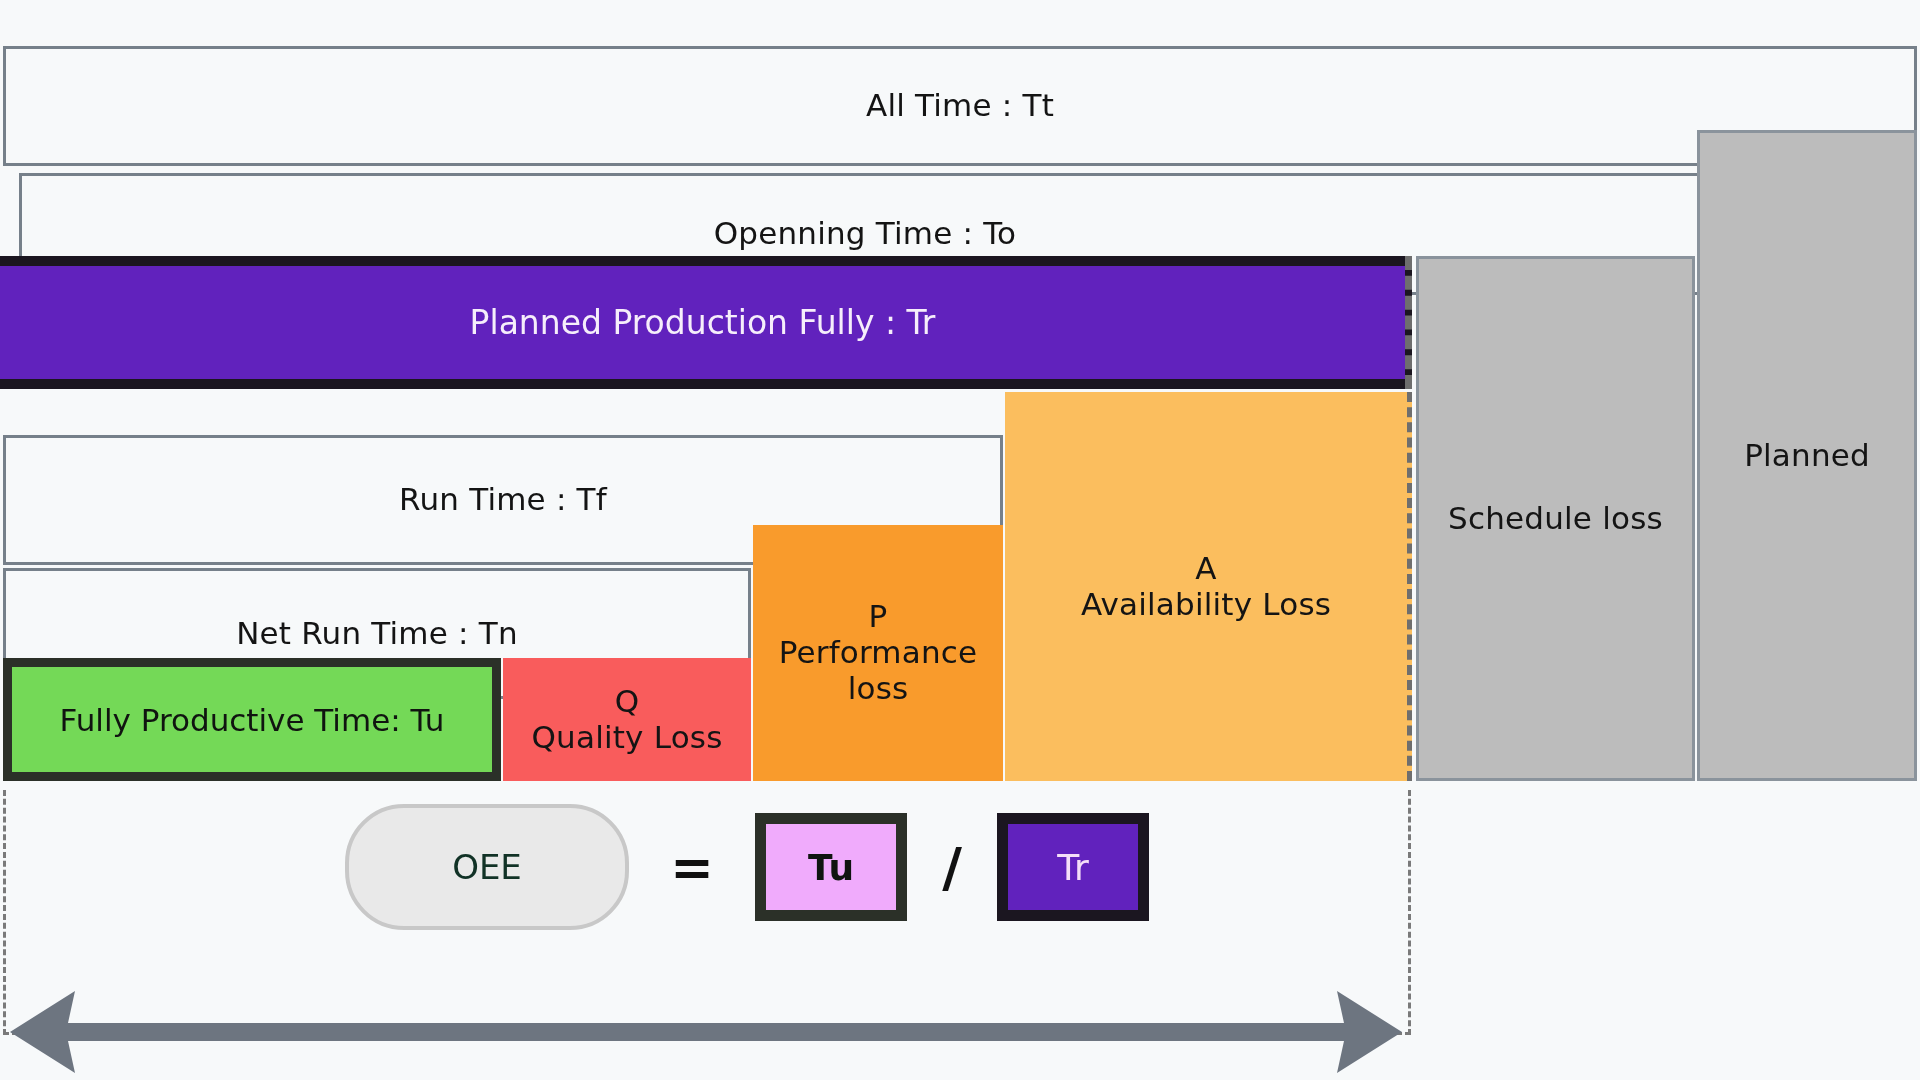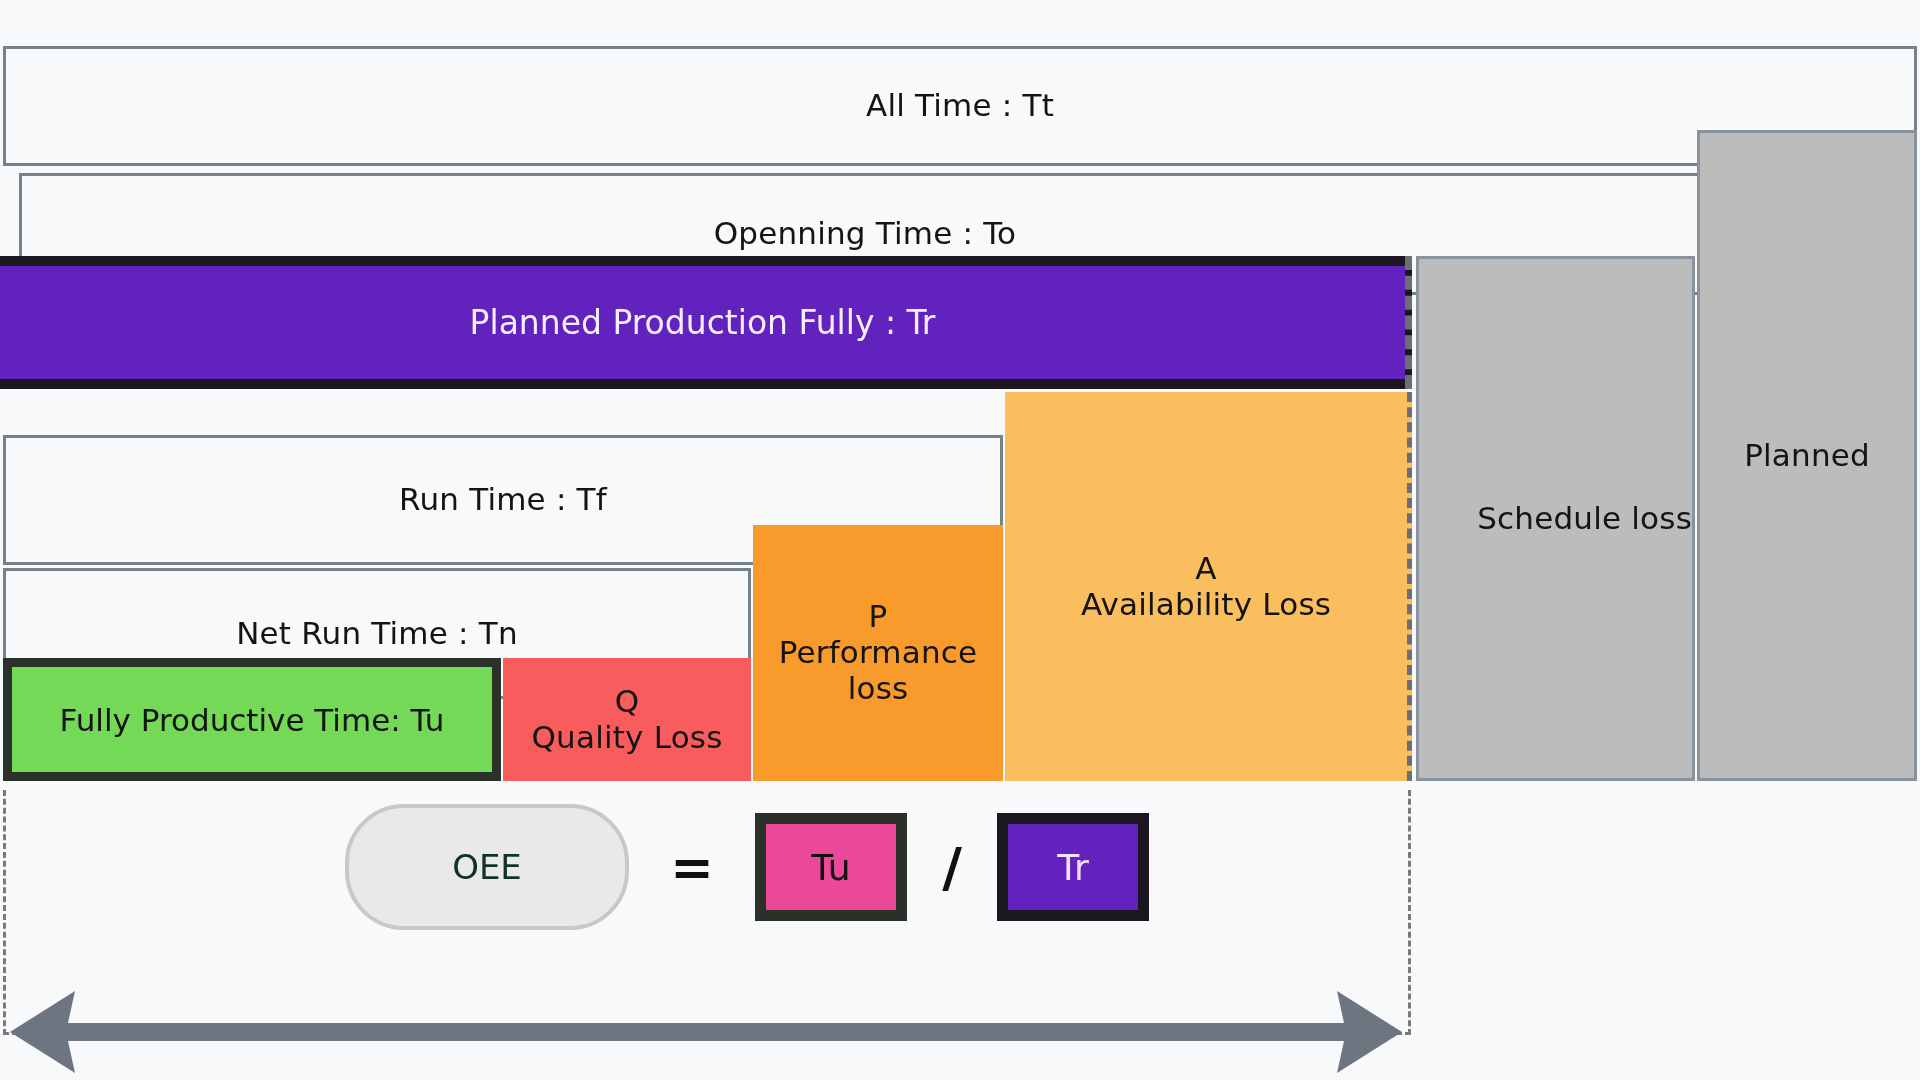--- a/index.html
+++ b/index.html
@@ -147,23 +147,24 @@
   .chip {
     box-sizing: border-box;
     width: 152px;
     height: 108px;
     display: flex;
     align-items: center;
     justify-content: center;
     font-size: 36px;
   }
   .chip-green {
-    background: #ec4899;
+    background: #f0abfc;
     border: 11px solid #2b3028;
     color: #101410;
+    font-weight: bold;
   }
   .chip-purple {
     background: #6122bd;
     border: 11px solid #1b1620;
     color: #f4dff8;
   }
 
   .slash {
     width: 74px;
     text-align: center;
@@ -198,21 +199,21 @@
   <div class="cell grey" style="left:1697px; top:130px; width:220px; height:651px;">
     <span>Planned</span>
   </div>
 
   <div class="purple-wrap" style="left:0px; top:256px; width:1412px; height:133px;">
     <div class="purple-inner">
       <span>Planned Production Fully : Tr</span>
     </div>
   </div>
 
-  <div class="cell grey" style="left:1416px; top:256px; width:279px; height:525px;justify-content:flex-end;">
+  <div class="cell grey" style="left:1416px; top:256px; width:279px; height:525px;">
     <span>Schedule loss</span>
   </div>
 
   <div class="cell plain" style="left:3px; top:392px; width:1000px; height:130px;">
     <span>Run Time : Tf</span>
   </div>
 
   <div class="cell orange-light" style="left:1005px; top:392px; width:407px; height:389px;">
     <span>A
 Availability Loss</span>

